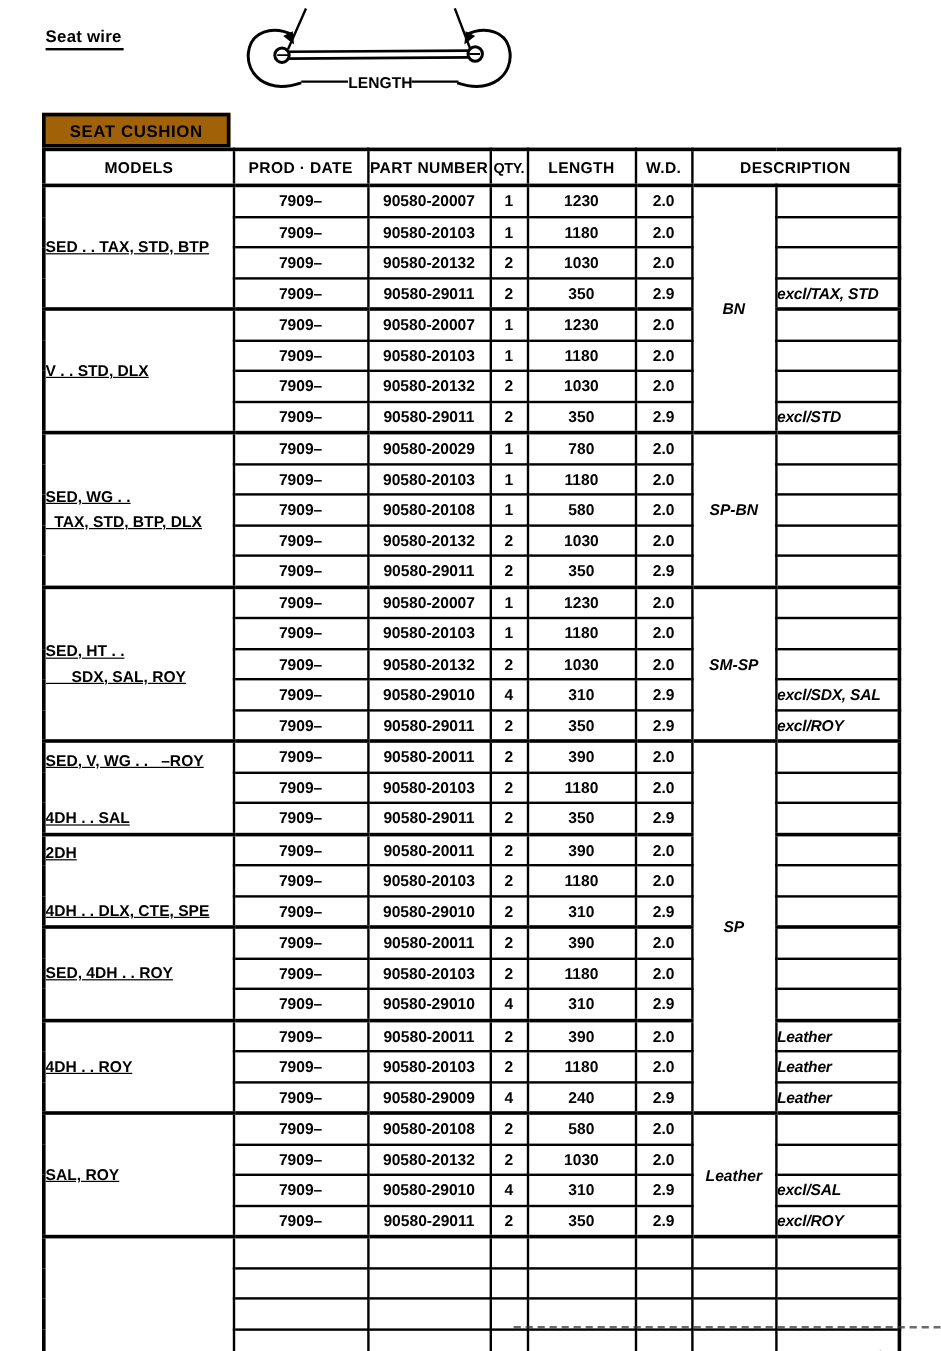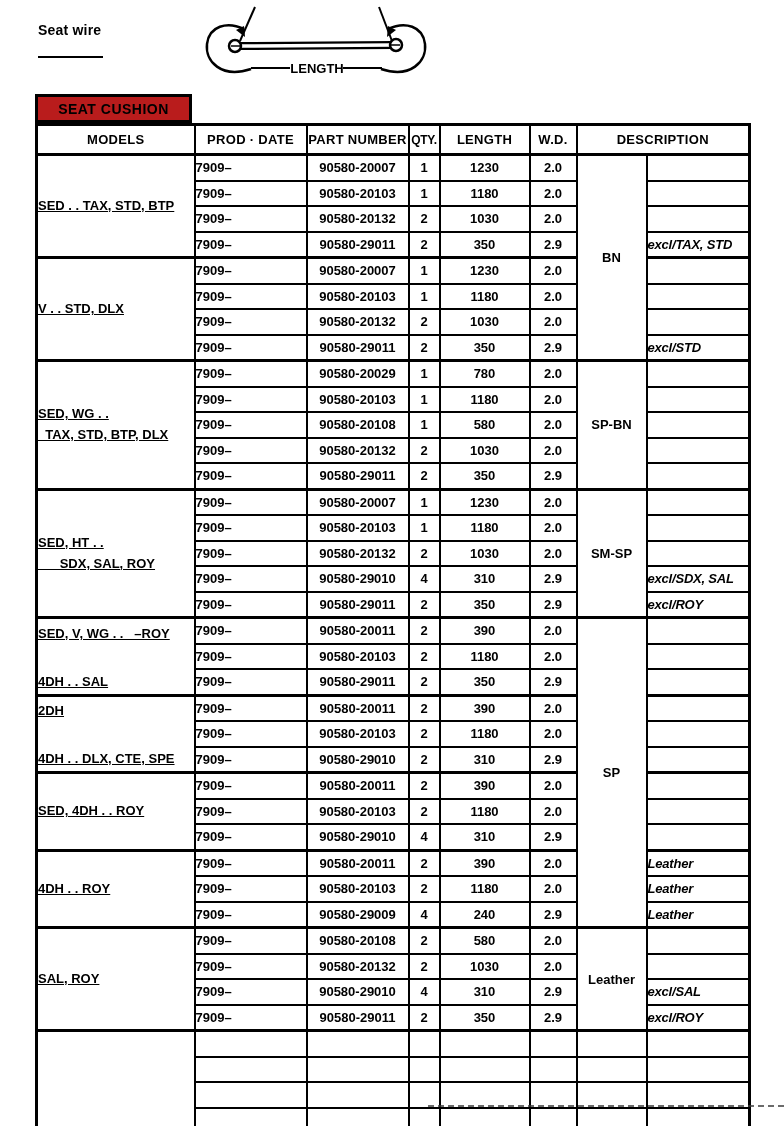--- a/index.html
+++ b/index.html
@@ -3,48 +3,48 @@
 <meta charset="utf-8">
 <style>
   html, body { margin:0; padding:0; background:#fff; }
   .page {
     position:relative; width:784px; height:1126px; background:#ffffff;
     font-family:"Liberation Sans", sans-serif; font-weight:bold; color:#000;
     overflow:hidden;
   }
   .seat-wire-title {
     position:absolute; left:38px; top:22px; font-size:14px;
-    border-bottom:2px solid #000; padding:0 2px 18px 0; letter-spacing:0.2px;
+    border-bottom:2px solid #000; padding:0 2px 2px 0; letter-spacing:0.2px;
   }
   .diagram { position:absolute; left:193px; top:4px; }
   .cushion-box {
     position:absolute; left:35px; top:94px; width:151px; height:23px;
     border:3px solid #000; display:flex; align-items:center; justify-content:center;
-    font-size:14px; letter-spacing:0.5px; background:#b91c1c;
+    font-size:14px; letter-spacing:0.5px; background:#a16207;
   }
   table.parts {
     position:absolute; left:35px; top:123px; border-collapse:collapse;
     table-layout:fixed; border:3px solid #000; background:#fff;
   }
   table.parts th, table.parts td {
     border:2px solid #000; padding:0; overflow:hidden; white-space:pre;
   }
   table.parts thead th {
     height:27px; font-size:13px; border-bottom:3px solid #000; letter-spacing:0.3px;
   }
   table.parts thead th.qty-h { font-size:12px; letter-spacing:-0.3px; }
   table.parts tbody td { height:23.5px; font-size:13px; }
   table.parts tbody tr.group-top td { border-top:3px solid #000; }
   .models-cell { text-align:left; vertical-align:middle; padding:0 3px 0 4px; font-size:13px;text-decoration:underline; }
   .model-lines { display:flex; flex-direction:column; gap:7px; }
   .model-lines div { line-height:14px; }
   .model-lines.spread { justify-content:space-between; height:62px; padding-top:3px;gap:28px; }
-  .prod-cell { text-align:left; padding-left:12px; }
+  .prod-cell { text-align:center; padding-left:12px; }
   .part-cell, .qty-cell, .length-cell, .wd-cell { text-align:center; }
-  .type-cell { text-align:center; vertical-align:middle; font-size:13px; }
+  .type-cell { text-align:center; vertical-align:middle; font-size:13px;font-style:italic; }
   .note-cell { text-align:left; padding-left:4px; font-size:12.5px; letter-spacing:-0.2px;font-style:italic; }
   .footer-code { position:absolute; left:690px; top:1124px; font-size:11px; letter-spacing:0.2px; }
   .scan-dash {
     position:absolute; left:428px; top:1105px; width:356px; height:0;
     border-top:2px dashed #3a3a3a; opacity:0.75;
   }
 </style>
 </head>
 <body>
 

